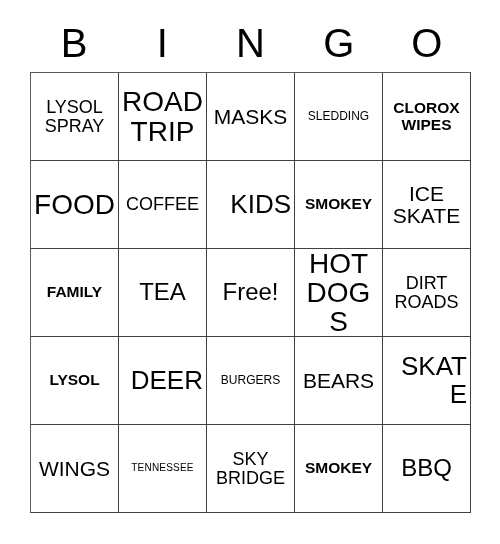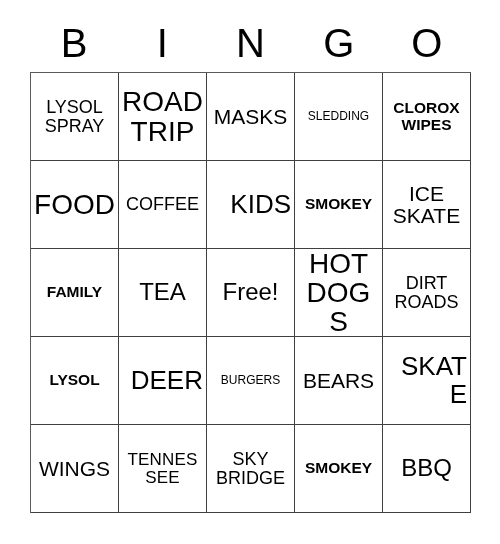--- a/index.html
+++ b/index.html
@@ -77,21 +77,21 @@
     width: 100%;
     text-align: center;
     line-height: 1.04;
     color: #000000;
     white-space: pre-line;
     word-break: break-word;
     font-weight: 400;
   }
 
   
-  .fs-xs   { font-size: 17px; letter-spacing: 0.2px; }
+  .fs-xs   { font-size: 10px; letter-spacing: 0.2px; }
   .fs-sm   { font-size: 12px; }
   .fs-md   { font-size: 15.5px; font-weight: bold; }
   .fs-lg   { font-size: 18px; }
   .fs-xl   { font-size: 21px; }
   .fs-2xl  { font-size: 28px; }
   .fs-3xl  { font-size: 26px; text-align: right; }
   .fs-4xl  { font-size: 24px; }
 </style>
 </head>
 <body>

